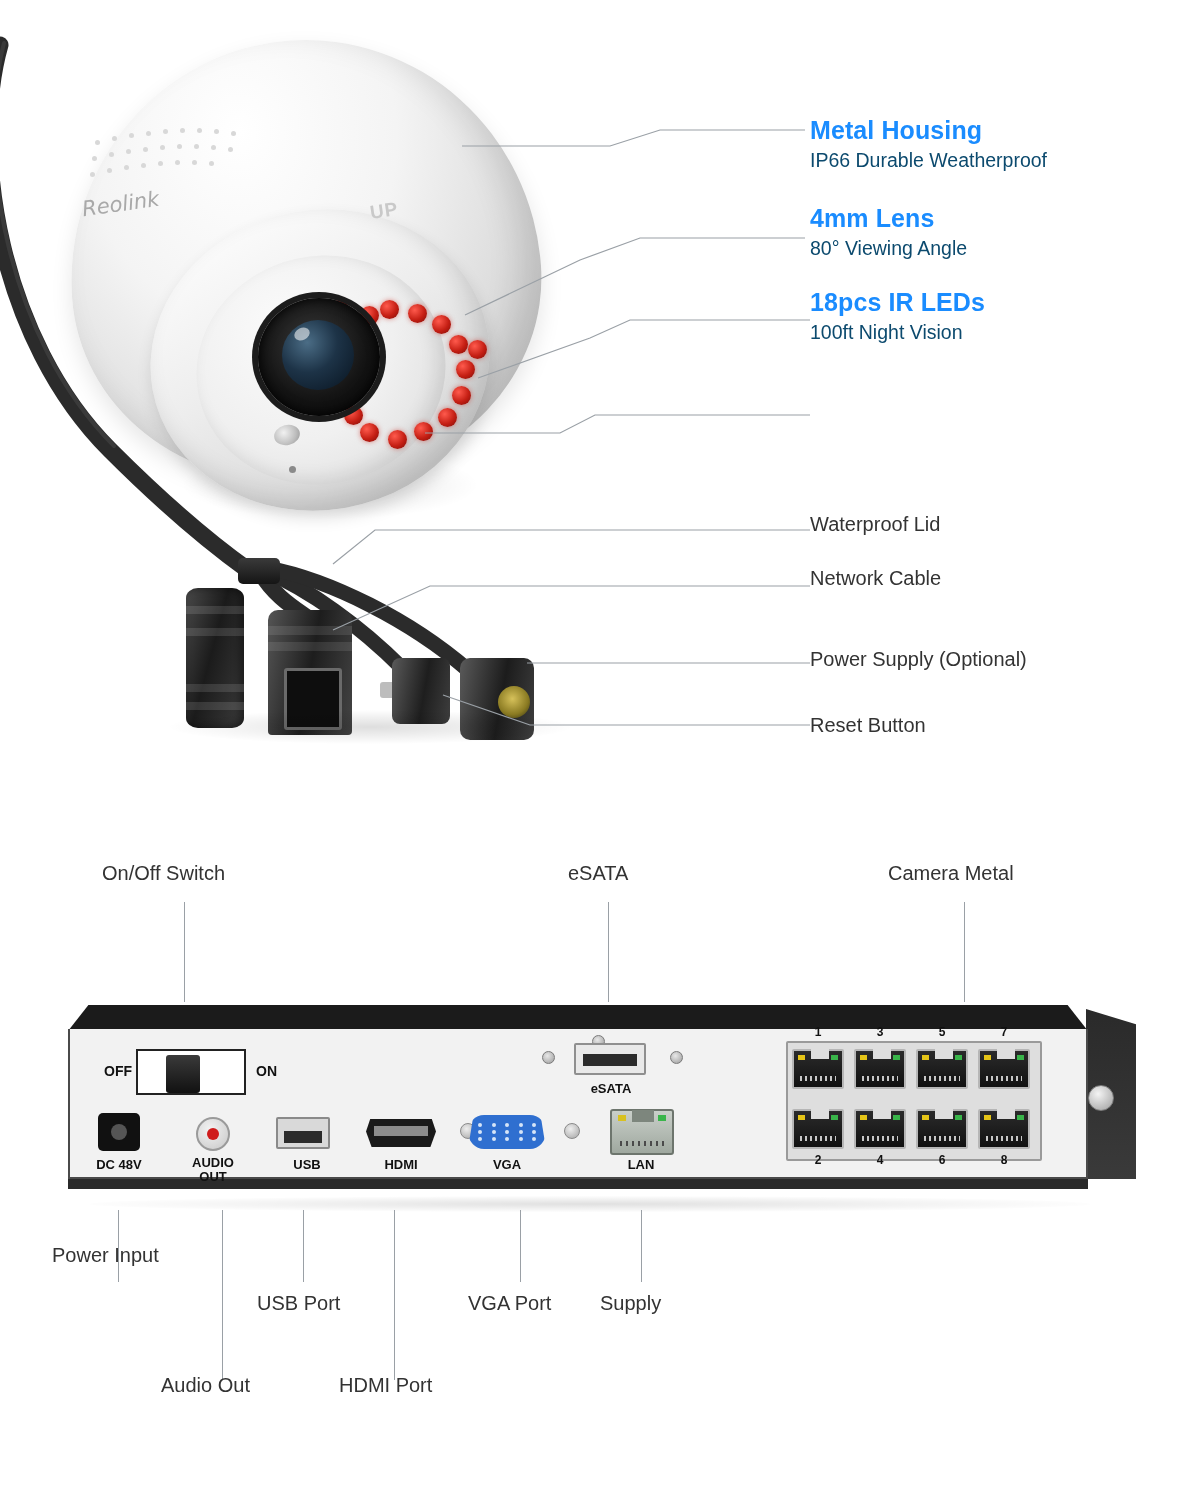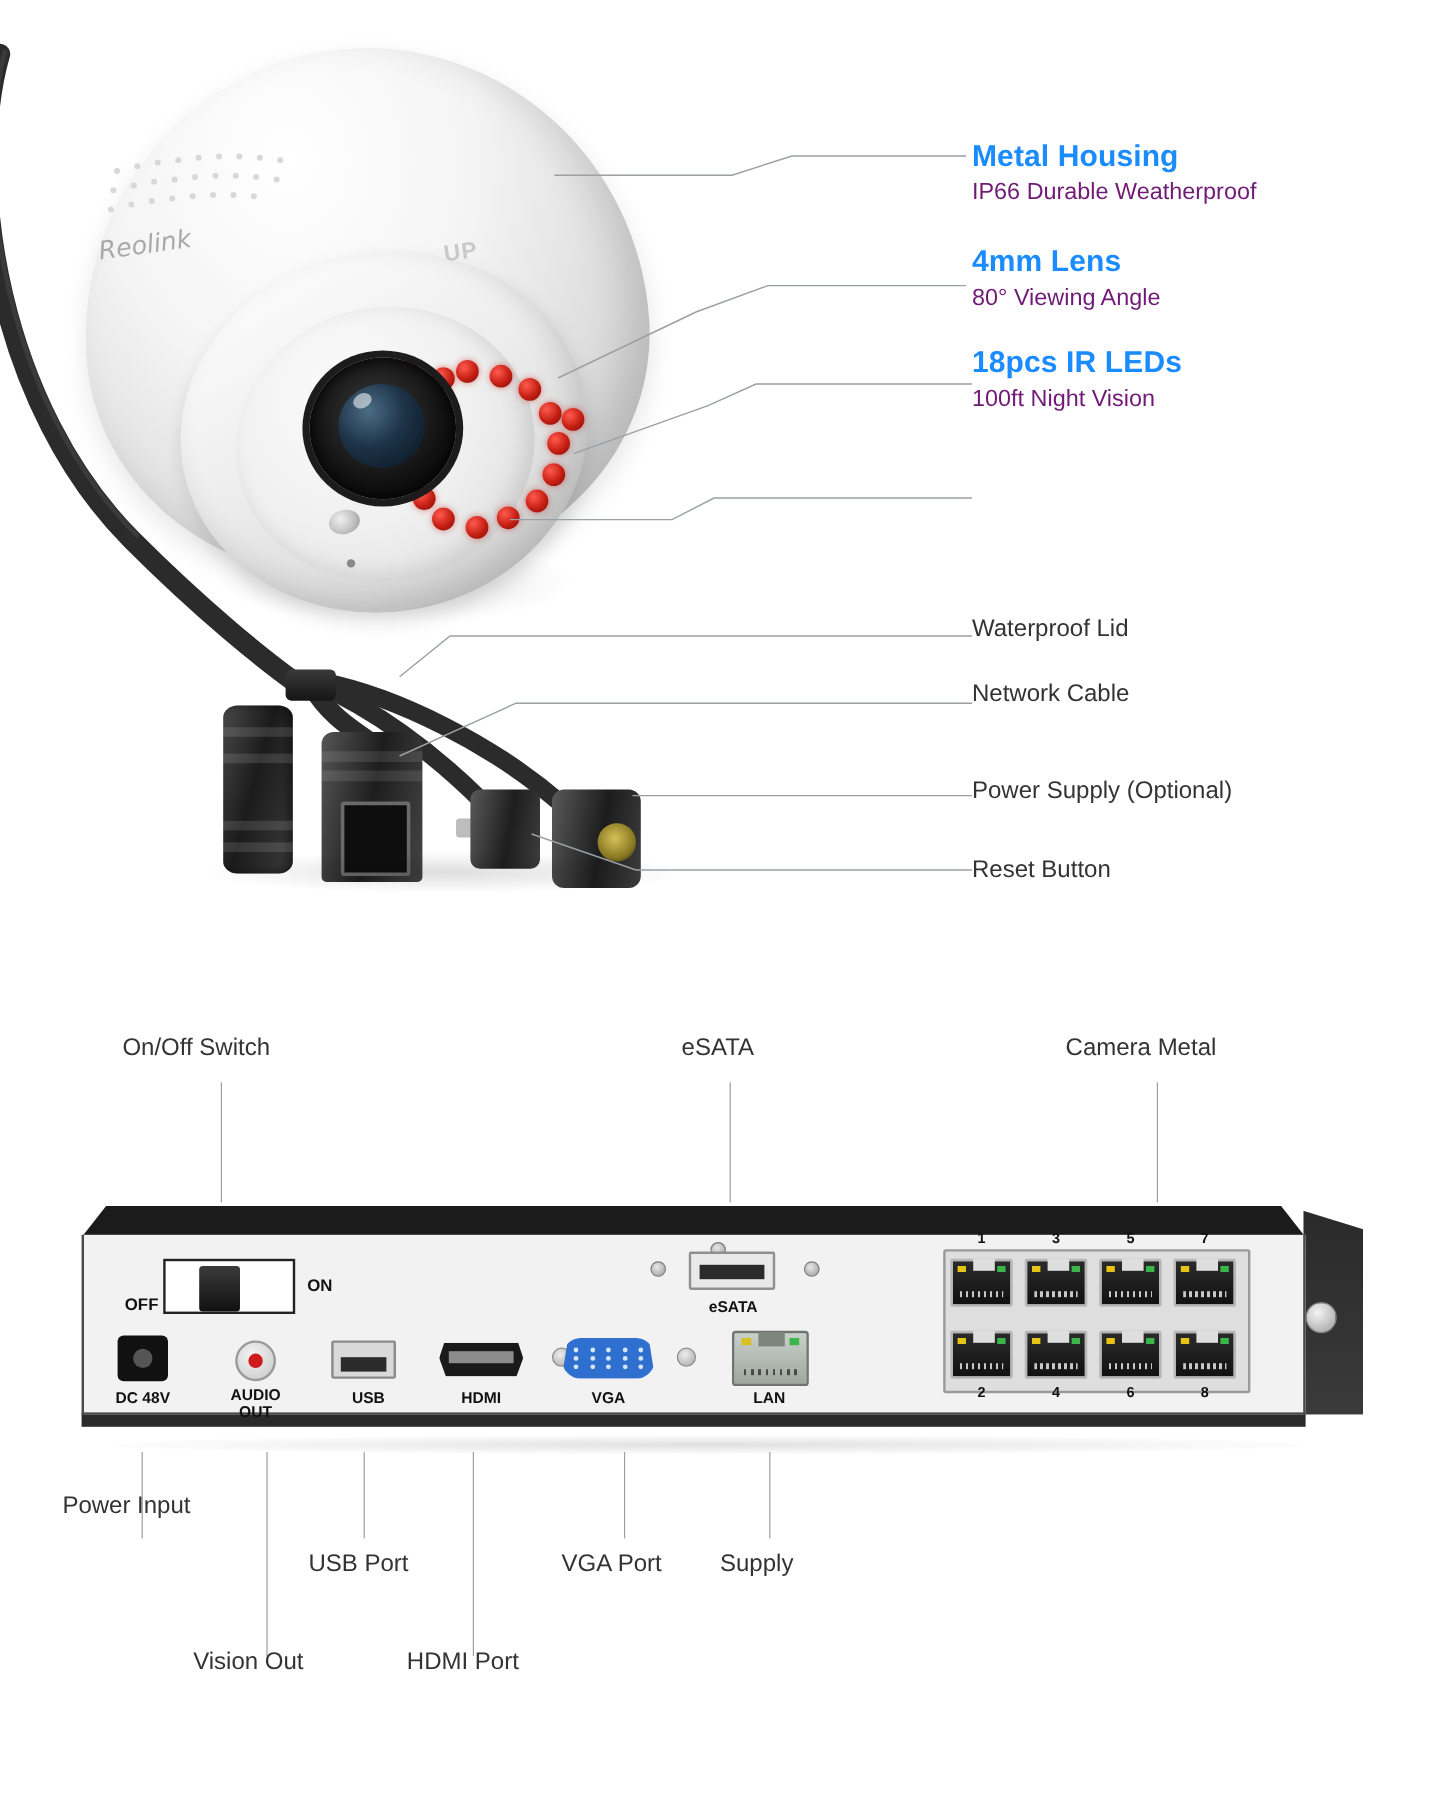--- a/index.html
+++ b/index.html
@@ -26,21 +26,21 @@
   
   .callout-title {
     font-size: 25px;
     font-weight: bold;
     color: #1a8cff;
     white-space: nowrap;
     letter-spacing: 0.1px;
   }
   .callout-sub {
     font-size: 19.5px;
-    color: #701a75;
+    color: #0c4a6e;
     white-space: nowrap;
   }
   .plain-label {
     font-size: 20px;
     color: #333333;
     white-space: nowrap;
   }
   .nvr-label {
     font-size: 20px;
     color: #333333;
@@ -670,21 +670,21 @@
     <div class="nvr-topface"></div>
     <div class="nvr-right"></div>
     <div class="nvr-body"></div>
     <div class="nvr-foot"></div>
 
     <div class="nvr-screw" style="left:524px; top:30px;"></div>
 
     <div class="switch-box">
       <div class="switch-lever"></div>
     </div>
-    <div class="switch-txt" style="left:36px; top:58px;margin-top:16px;">OFF</div>
+    <div class="switch-txt" style="left:36px; top:58px;">OFF</div>
     <div class="switch-txt" style="left:188px; top:58px;">ON</div>
 
     <div class="dc-port">
       <div class="dc-port-in"></div>
     </div>
     <div class="port-cap" style="left:18px; top:152px; width:66px;">DC 48V</div>
 
     <div class="audio-port">
       <div class="audio-port-in"></div>
     </div>
@@ -809,21 +809,21 @@
 
     <div class="thumbscrew"></div>
   </div>
 
   <div class="nvr-shadow"></div>
 
   <div class="leader-v" style="left:118px; top:1210px; height:72px;"></div>
   <div class="abs nvr-label" style="left:52px; top:1244px;">Power Input</div>
 
   <div class="leader-v" style="left:222px; top:1210px; height:170px;"></div>
-  <div class="abs nvr-label" style="left:161px; top:1374px;">Vision Out</div>
+  <div class="abs nvr-label" style="left:161px; top:1374px;">Audio Out</div>
 
   <div class="leader-v" style="left:303px; top:1210px; height:72px;"></div>
   <div class="abs nvr-label" style="left:257px; top:1292px;">USB Port</div>
 
   <div class="leader-v" style="left:394px; top:1210px; height:170px;"></div>
   <div class="abs nvr-label" style="left:339px; top:1374px;">HDMI Port</div>
 
   <div class="leader-v" style="left:520px; top:1210px; height:72px;"></div>
   <div class="abs nvr-label" style="left:468px; top:1292px;">VGA Port</div>
 

